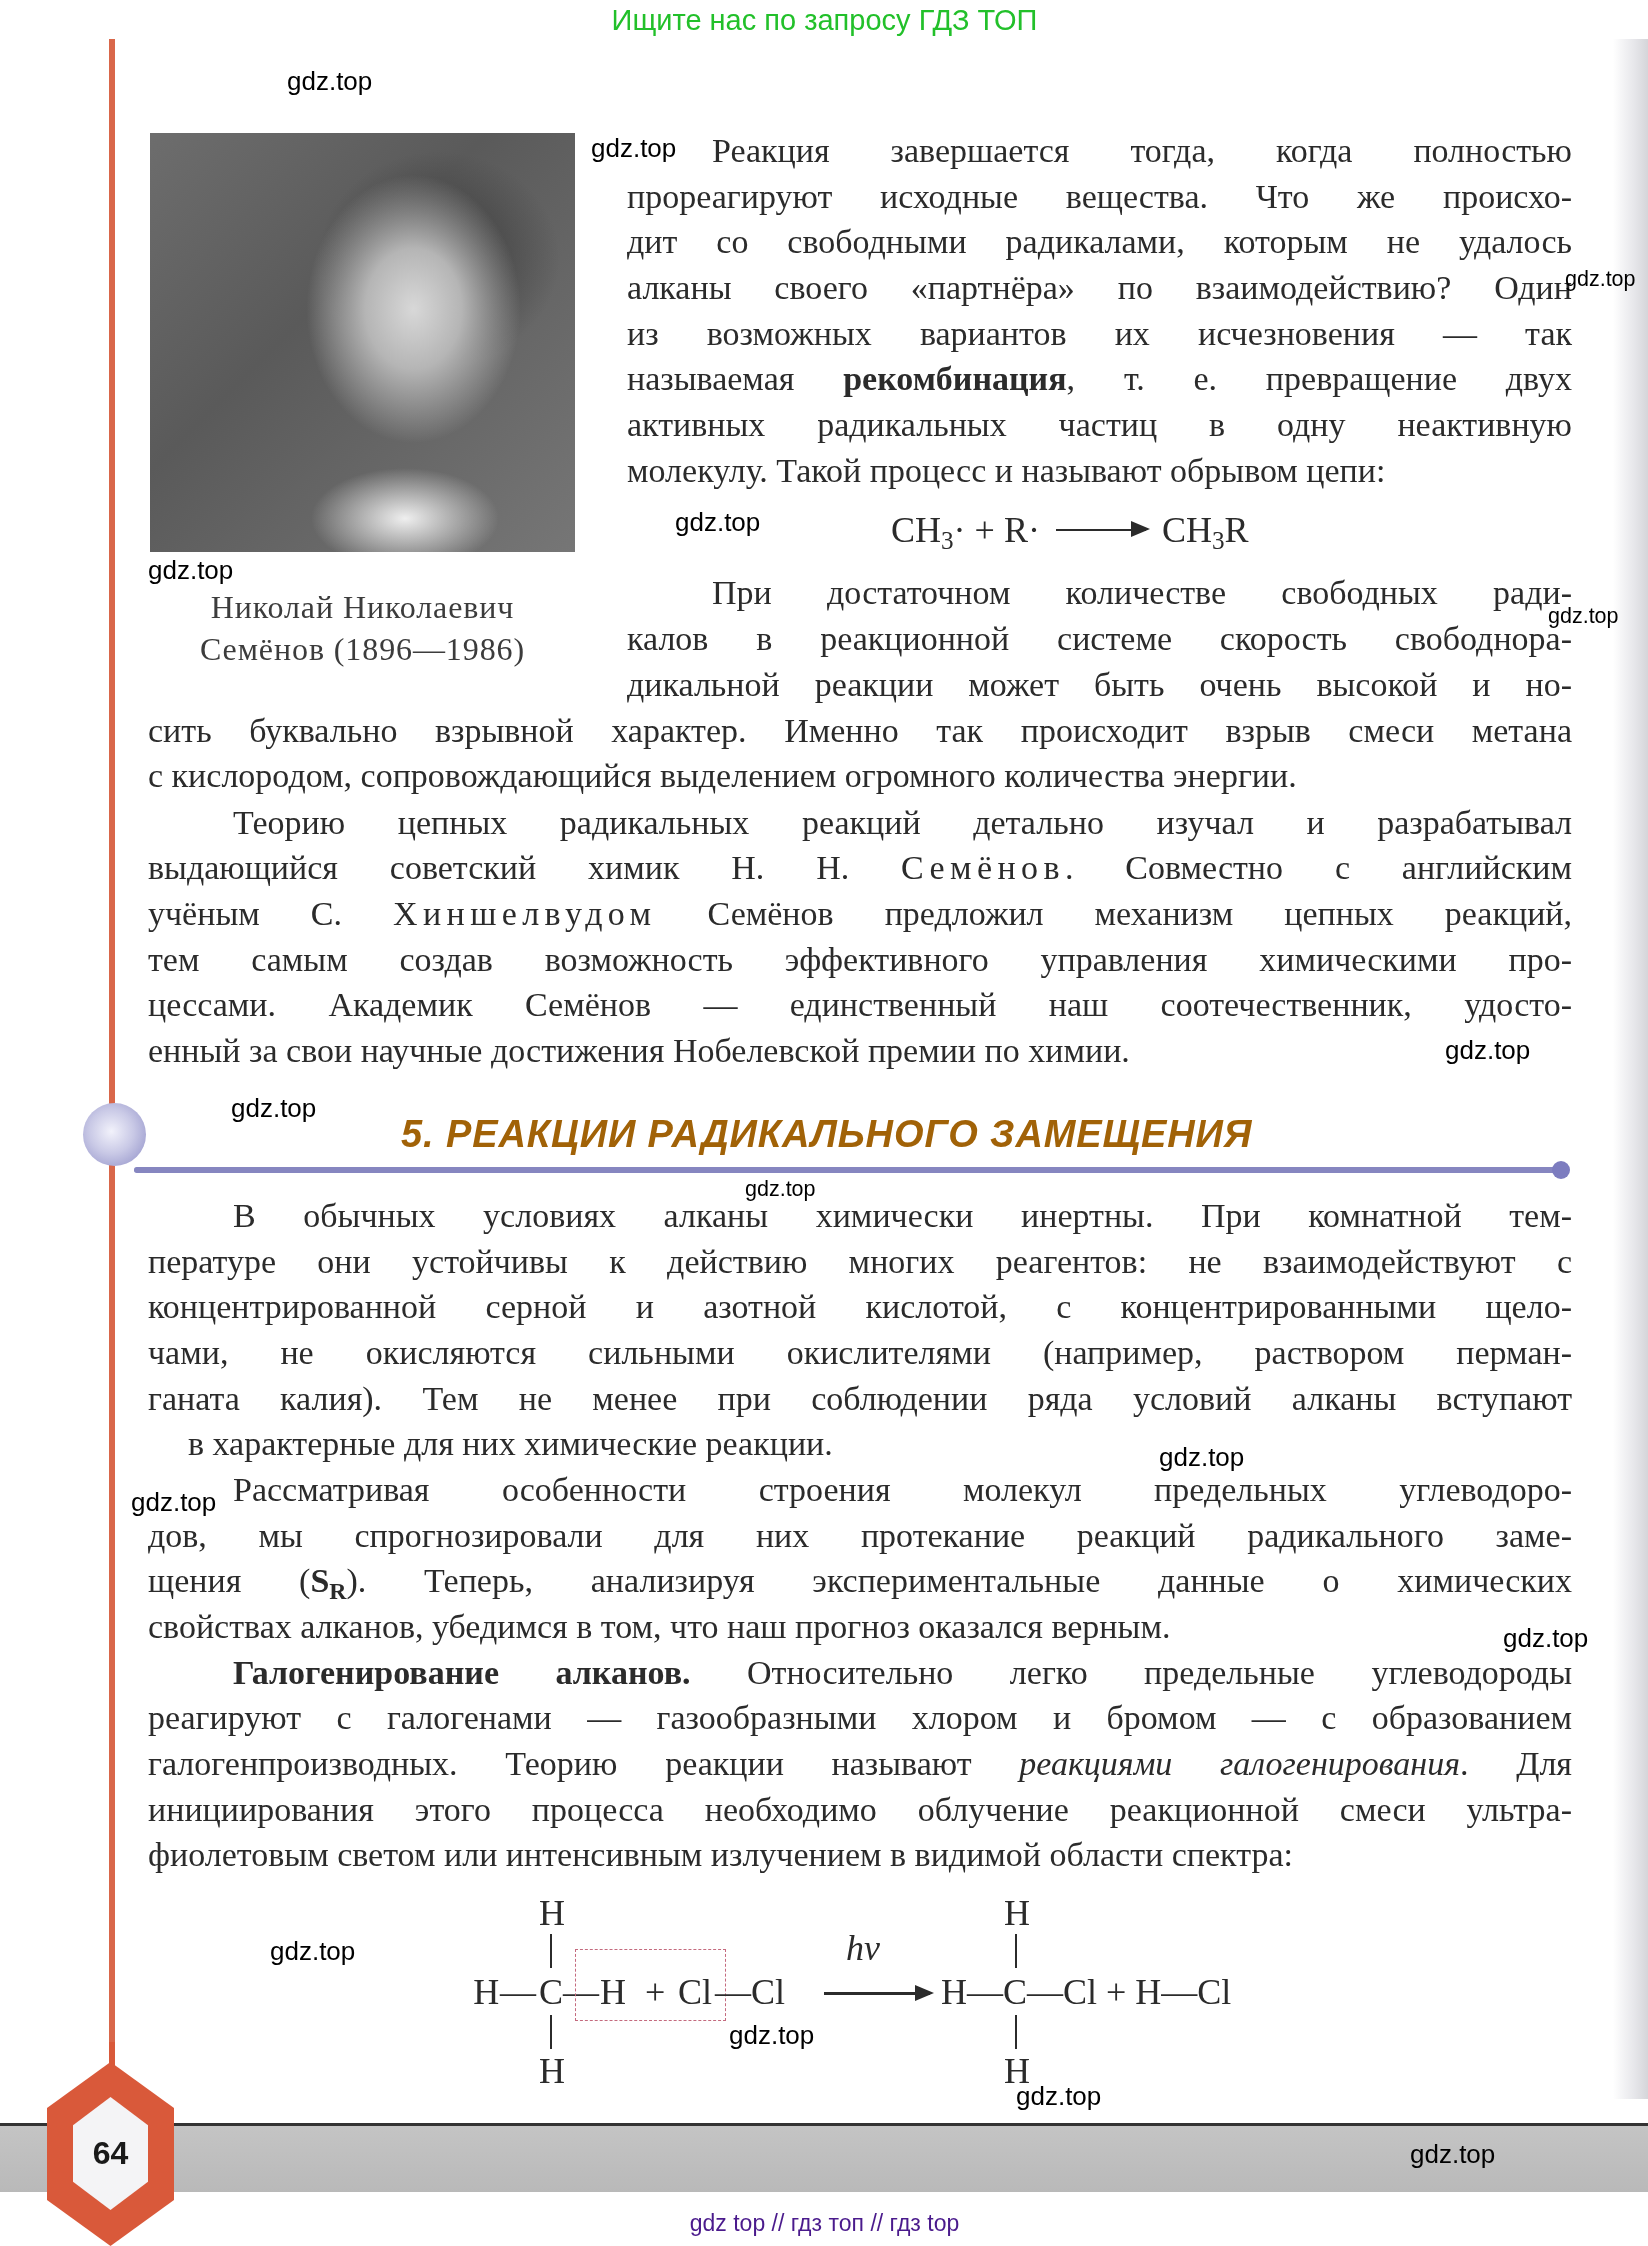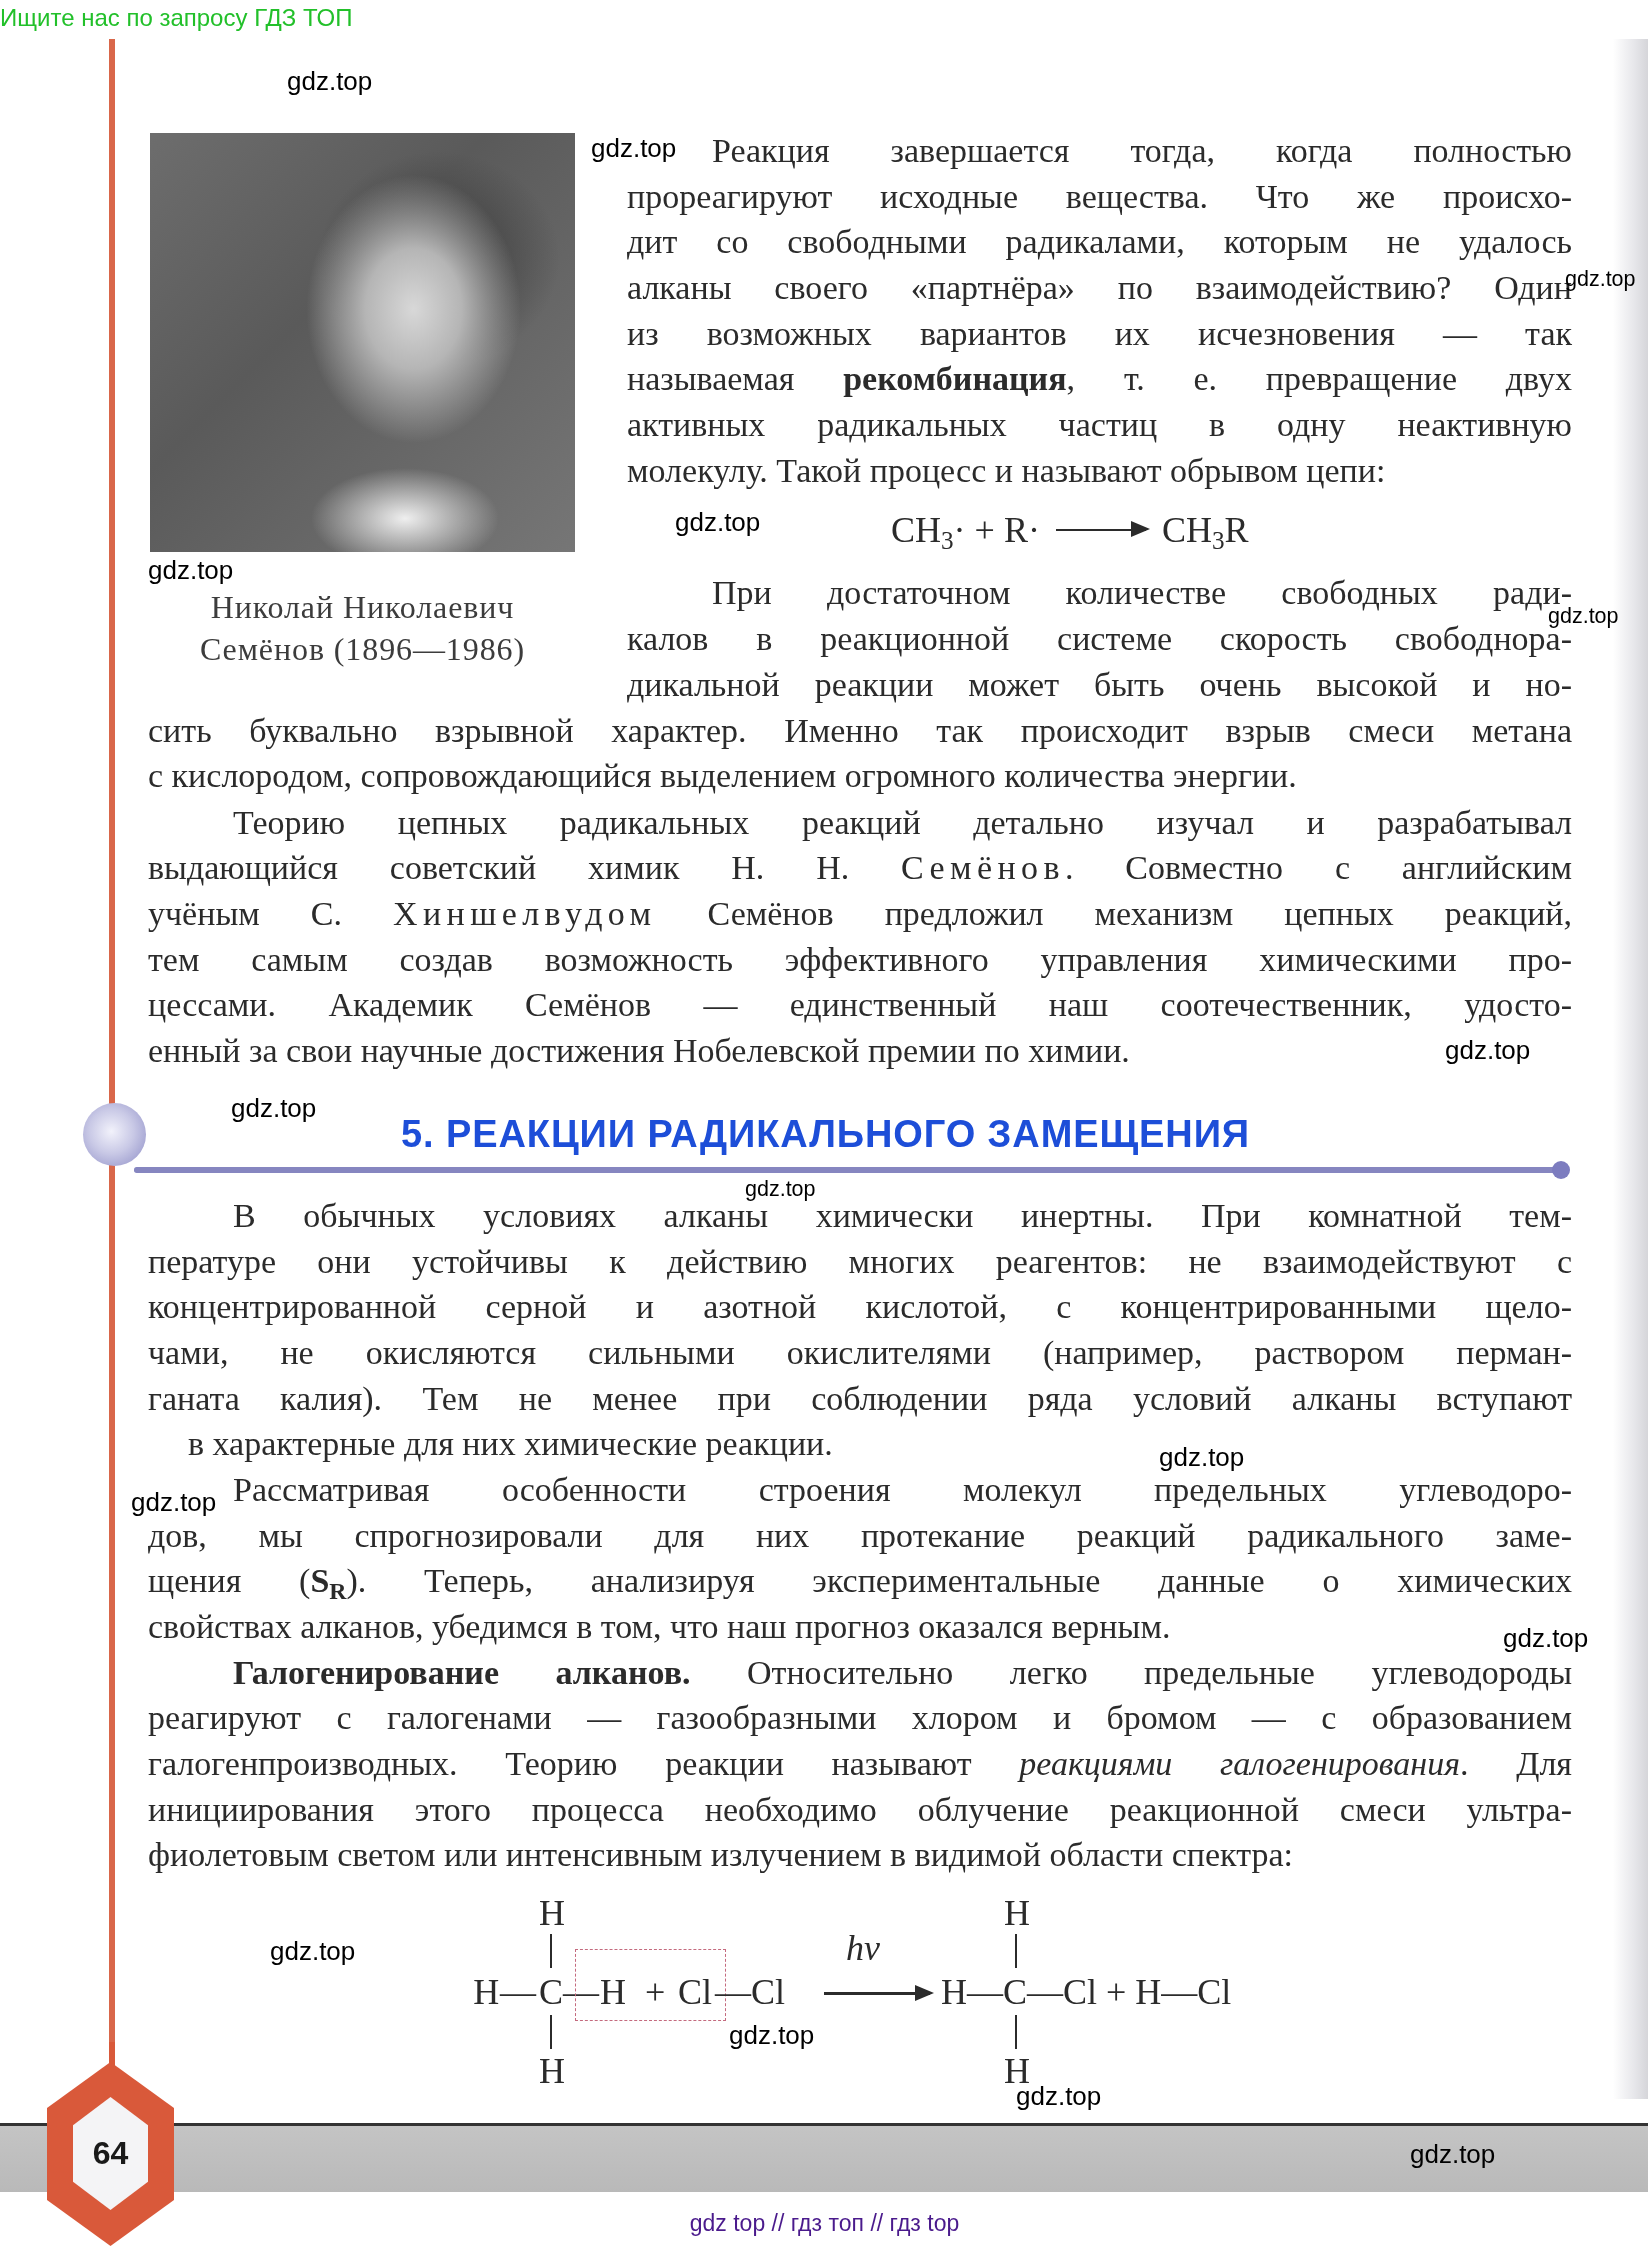--- a/index.html
+++ b/index.html
@@ -7,23 +7,23 @@
     width: 1649px; height: 2246px; position: relative; overflow: hidden;
     background: #ffffff;
     font-family: "Liberation Serif", "DejaVu Serif", serif;
     color: #2b2b2b;
   }
   .page-shadow {
     position: absolute; right: 0; top: 39px; width: 36px; height: 2060px;
     background: linear-gradient(to right, rgba(255,255,255,0) 0%, #e6e6ea 60%, #d4d4d8 100%);
   }
   .banner {
-    position: absolute; left: 0; right: 0; top: 3.6px; 
+    position: absolute; left: 0; right: 0; top: 3.6px; text-align: center;
     font-family: "Liberation Sans", "DejaVu Sans", sans-serif;
-    font-size: 24px; color: #22c02a;
+    font-size: 29px; color: #22c02a;
   }
   .footer-links {
     position: absolute; left: 0; right: 0; top: 2210px; text-align: center;
     font-family: "Liberation Sans", "DejaVu Sans", sans-serif;
     font-size: 23px; color: #4a1a8c;
   }
   .red-line {
     position: absolute; left: 109px; top: 39px; width: 6.3px; height: 2033px;
     background: #d9674a;
   }
@@ -71,21 +71,21 @@
     position: absolute; left: 134px; top: 1167px; width: 1424px; height: 6.3px;
     background: #8686c0; border-radius: 2.7px;
   }
   .section-rule-end {
     position: absolute; left: 1552px; top: 1161px; width: 18px; height: 18px; border-radius: 50%;
     background: #7c7cbf;
   }
   .section-title {
     position: absolute; left: 401px; top: 1113px;
     font-family: "Liberation Sans", "DejaVu Sans", sans-serif; font-weight: bold;
-    font-size: 38px; color: #1d4ed8; letter-spacing: 0.9px;
+    font-size: 38px; color: #a16207; letter-spacing: 0.9px; font-style: italic;
   }
   .wm {
     position: absolute; font-family: "Liberation Sans", "DejaVu Sans", sans-serif;
     font-size: 26px; color: #000;
   }
   .wm.sm { font-size: 21.5px; }
   .reaction { position: absolute; left: 466px; top: 1895px; width: 806px; height: 170px; font-size: 36px; color: #2b2b2b; }
   .atom { position: absolute; line-height: 1; }
   .bond-v { position: absolute; width: 1.8px; background: #2b2b2b; }
   .dashbox {

